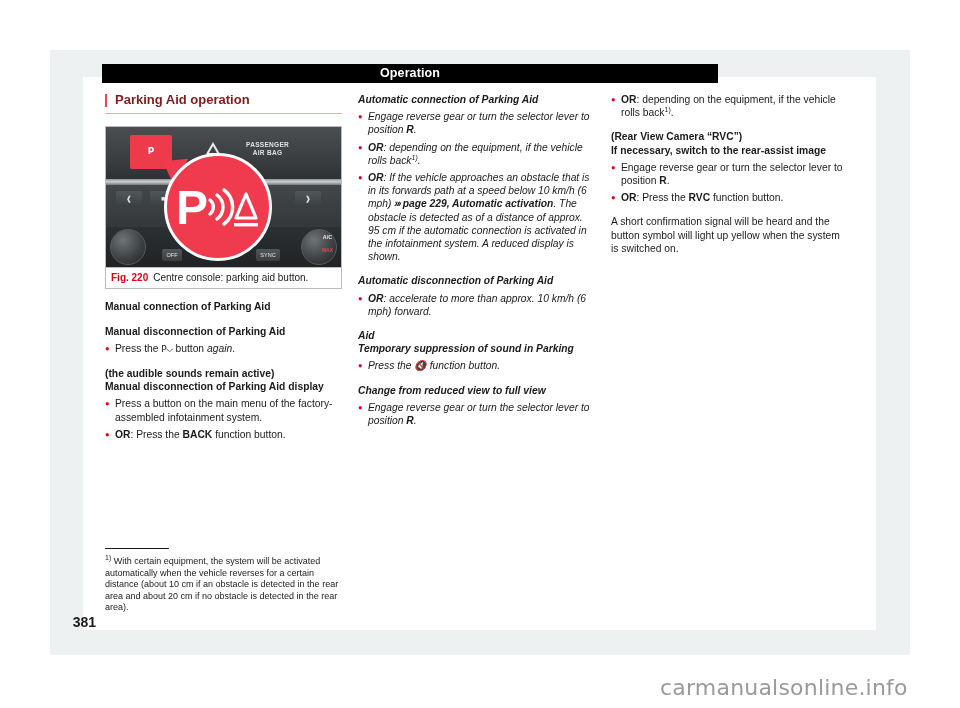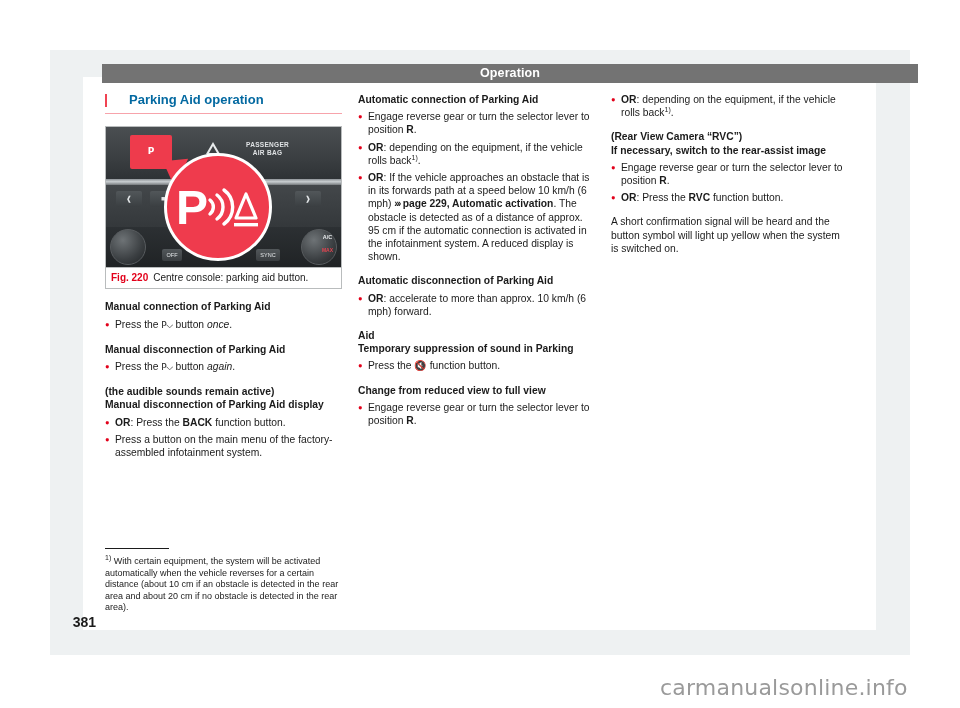--- a/index.html
+++ b/index.html
@@ -31,23 +31,23 @@
     width: 793px;
     height: 553px;
     background: #ffffff;
   }
 
   
   #header-bar {
     position: absolute;
     left: 102px;
     top: 64px;
-    width: 816px;
+    width: 616px;
     height: 19px;
-    background: #737373;
+    background: #000000;
   }
   #header-title {
     position: absolute;
     right: 0;
     top: 0;
     width: 100%;
     text-align: center;
     line-height: 19px;
     color: #ffffff;
     font-size: 12.5px;
@@ -81,30 +81,30 @@
   
   .column {
     position: absolute;
     top: 93px;
     width: 237px;
     font-size: 10.3px;
     line-height: 13.2px;
     color: #1b1b1b;
   }
   #col1 { left: 105px; }
-  #col2 { left: 358px; }
+  #col2 { left: 358px; font-style: italic; }
   #col3 { left: 611px; }
 
   
   .section-heading {
     position: relative;
     font-size: 13px;
     font-weight: bold;
-    color: #0369a1;
-    padding-left: 24px;
+    color: #7f1d1d;
+    padding-left: 10px;
     padding-bottom: 7px;
     margin-bottom: 12px;
     border-bottom: 1.6px solid #f7a3ab;
   }
   .section-heading::before {
     content: "";
     position: absolute;
     left: 0;
     top: 1px;
     bottom: 6px;
@@ -352,31 +352,30 @@
           <rect x="58" y="41" width="24" height="3.4" fill="#ffffff"></rect>
         </svg>
       </div>
     </div>
     <div class="fig-caption">
       <span class="fig-label">Fig. 220</span><span>Centre console: parking aid button.</span>
     </div>
   </div>
 
   <div class="subhead">Manual connection of Parking Aid</div>
-  <div class="bullet"><span>Press the </span><span class="glyph-p">P⌵</span><span> button </span><i>once</i><span>.</span></div>
 
   <div class="subhead">Manual disconnection of Parking Aid</div>
   <div class="bullet"><span>Press the </span><span class="glyph-p">P⌵</span><span> button </span><i>again</i><span>.</span></div>
 
   <div class="subhead">
     <div>(the audible sounds remain active)</div>
     <div>Manual disconnection of Parking Aid display</div>
   </div>
+  <div class="bullet">Press a button on the main menu of the factory-assembled infotainment system.</div>
   <div class="bullet"><b>OR</b><span>: Press the </span><b>BACK</b><span> function button.</span></div>
-  <div class="bullet">Press a button on the main menu of the factory-assembled infotainment system.</div>
 </div>
 
 <div class="column" id="col2">
   <div class="subhead first">Automatic connection of Parking Aid</div>
 
   <div class="bullet"><span>Engage reverse gear or turn the selector lever to position </span><b>R</b><span>.</span></div>
 
   <div class="bullet"><b>OR</b><span>: depending on the equipment, if the vehicle rolls back</span><sup>1)</sup><span>.</span></div>
 
   <div class="bullet"><b>OR</b><span>: If the vehicle approaches an obstacle that is in its forwards path at a speed below 10 km/h (6 mph) </span><b class="arrows">›››</b><b> page 229, Automatic activation</b><span>. The obstacle is detected as of a distance of approx. 95 cm if the automatic connection is activated in the infotainment system. A reduced display is shown.</span></div>

